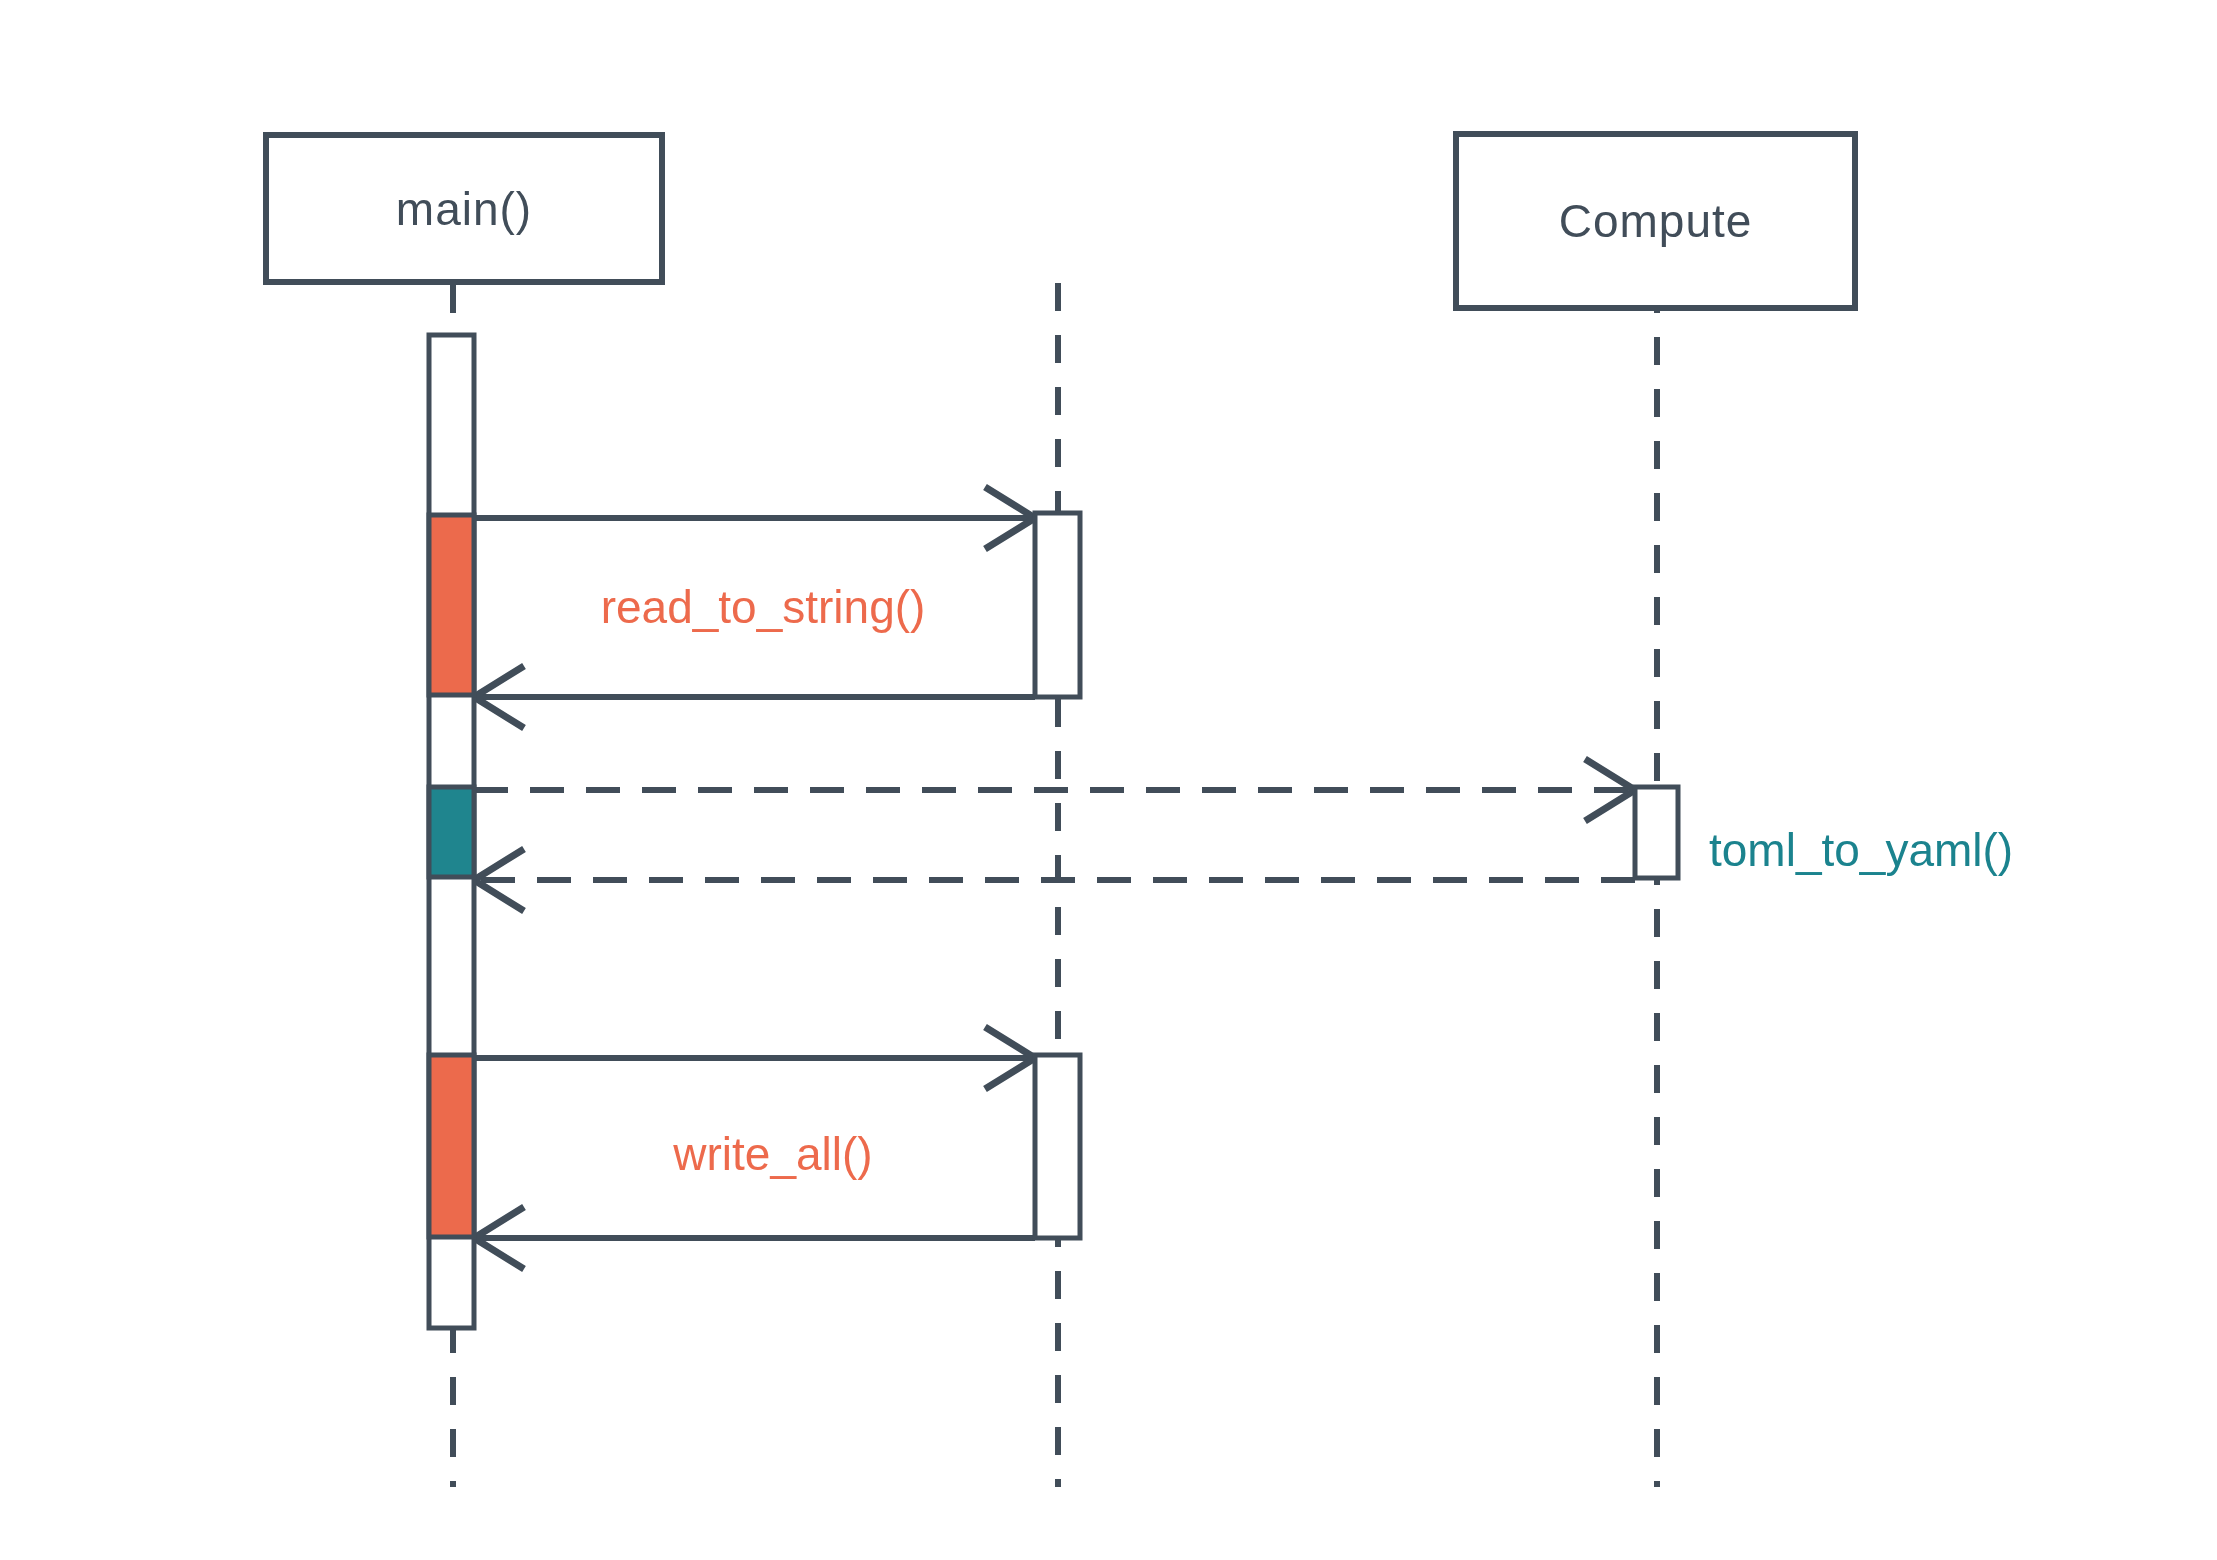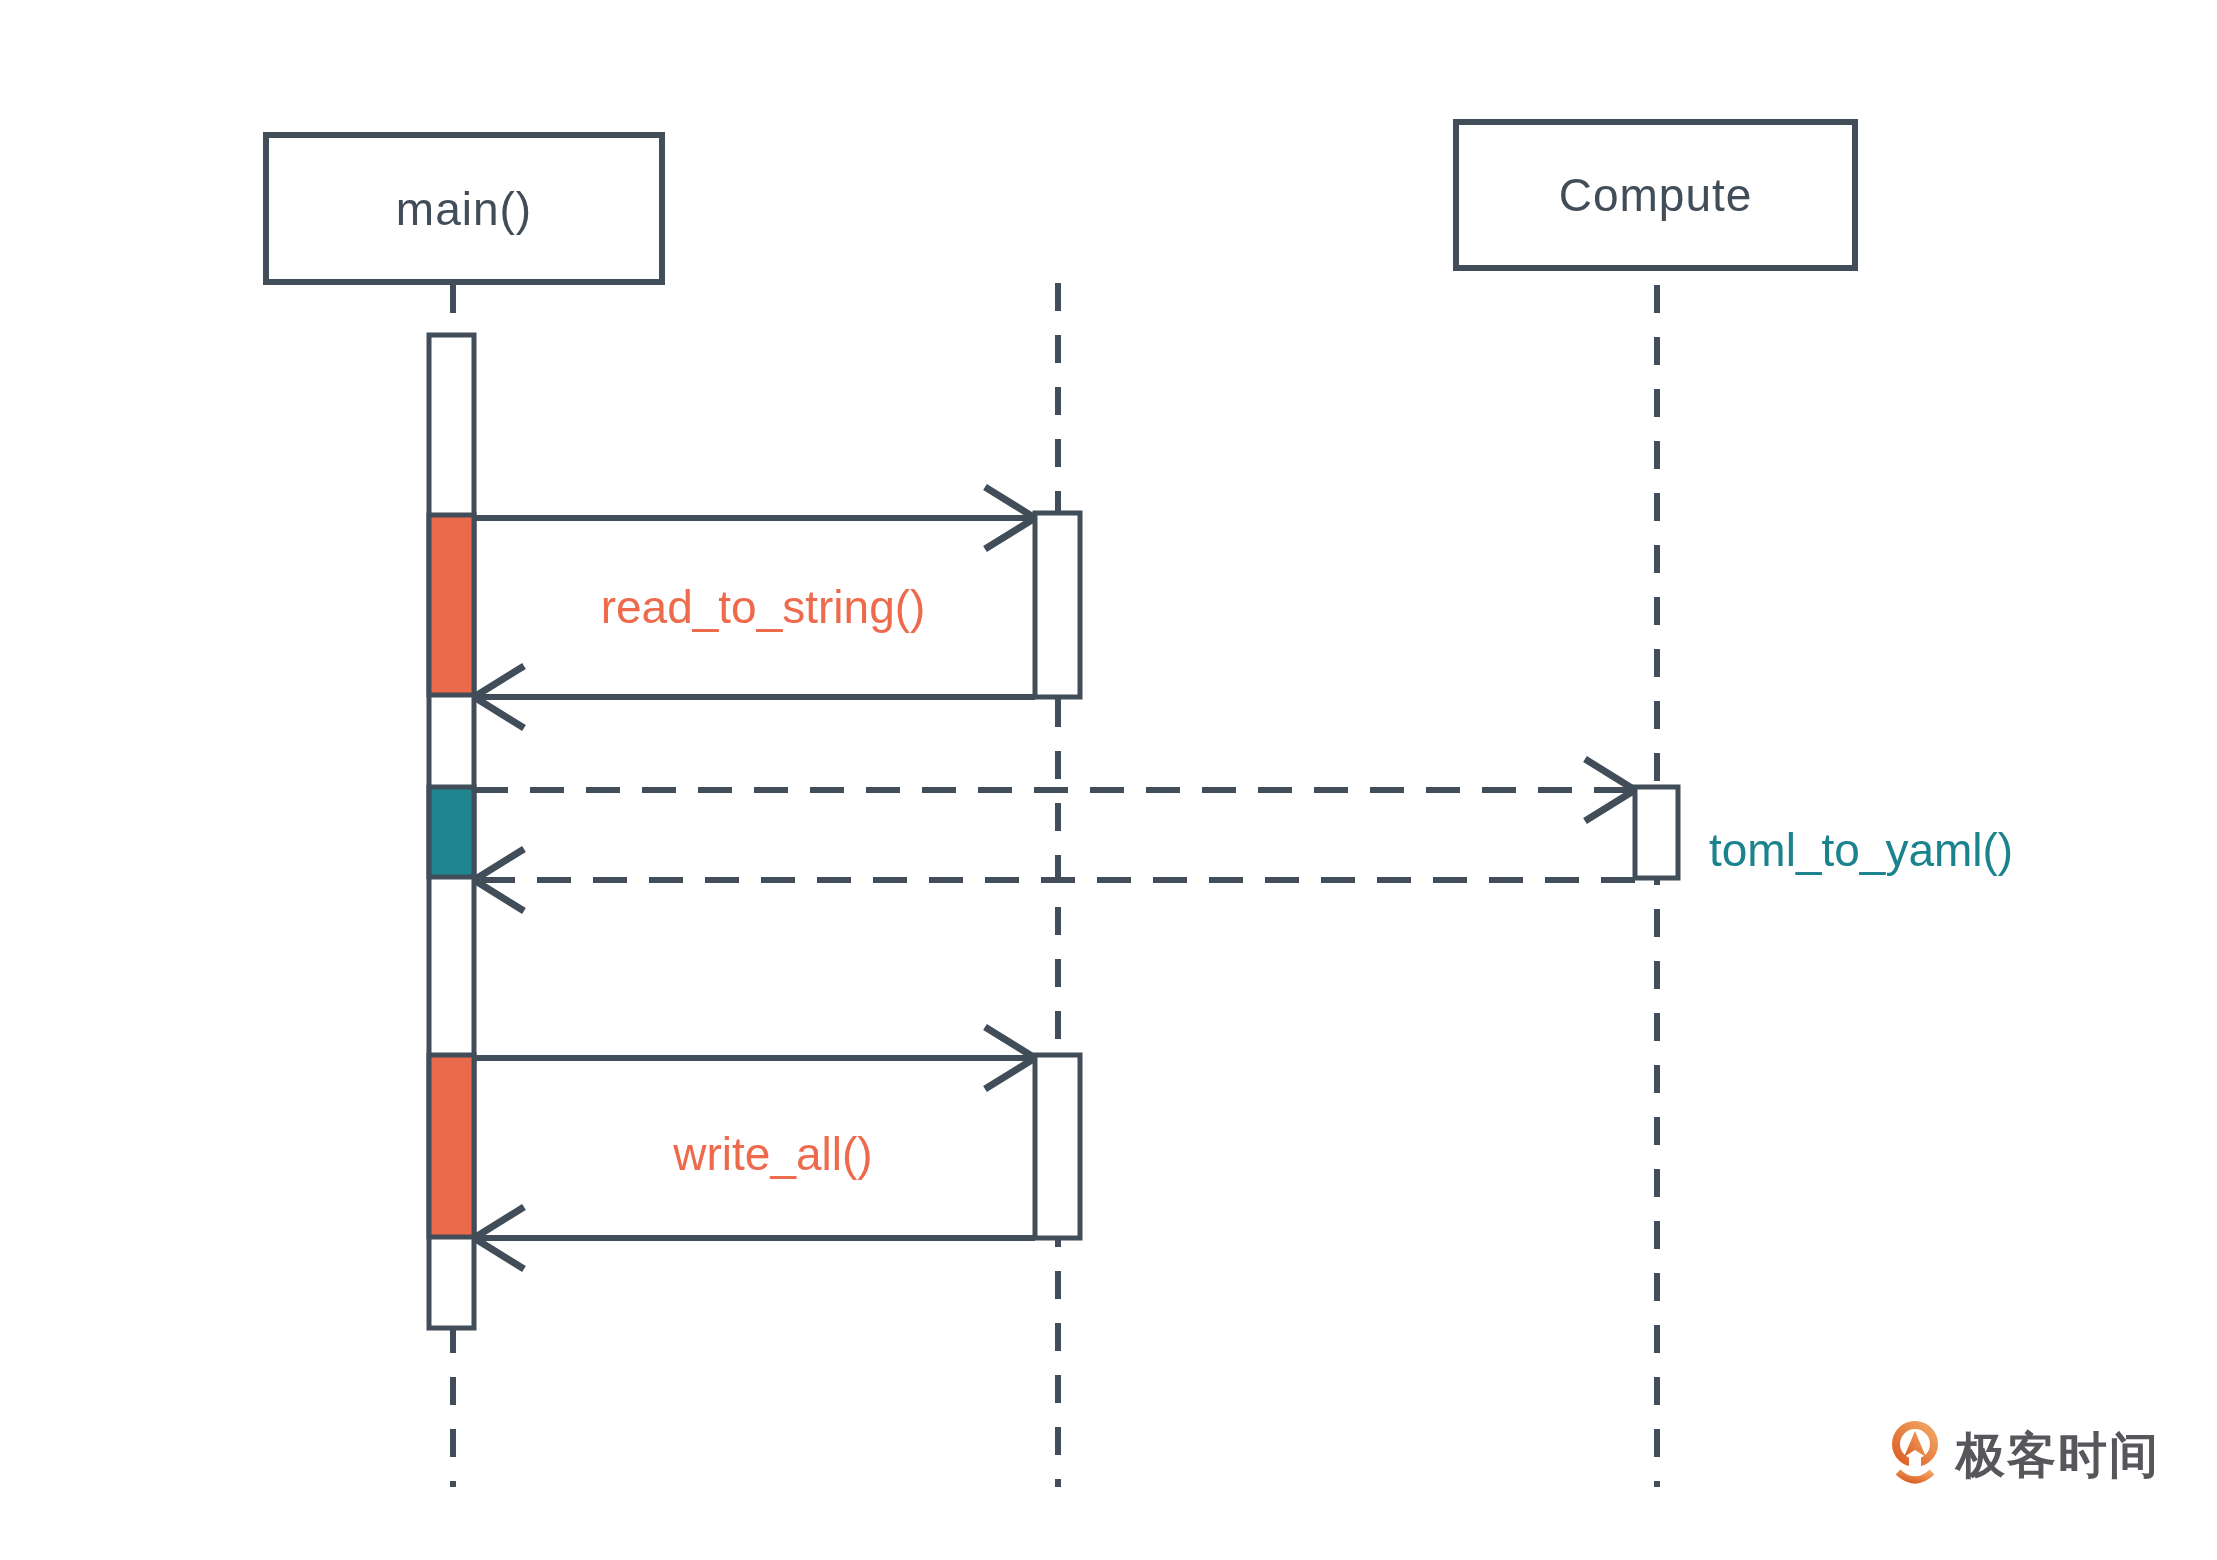--- a/index.html
+++ b/index.html
@@ -26,21 +26,21 @@
     position:absolute;
     box-sizing:border-box;
     border:6px solid var(--ink);
     background:#fff;
     display:flex;align-items:center;justify-content:center;
     font-size:46px;color:var(--ink);
     letter-spacing:1px;
   }
   #p-main{left:263px;top:132px;width:402px;height:153px;}
   #p-io{left:868px;top:130px;width:400px;height:153px;}
-  #p-compute{left:1453px;top:119px;width:405px;height:152px;text-align:right;}
+  #p-compute{left:1453px;top:131px;width:405px;height:180px;text-align:right;}
   .msg-label{
     position:absolute;
     font-size:46px;
     white-space:nowrap;
     text-align:right;
   }
   .msg-label.orange{color:var(--label-orange);}
   .msg-label.teal{color:var(--label-teal);}
   .centered{transform:translate(-50%,-50%);}
   #lbl-read{left:763px;top:607px;}
@@ -101,29 +101,14 @@
     </g>
   </svg>
 
   <div class="participant" id="p-main">main()</div>
   <div class="participant" id="p-compute">Compute</div>
 
   <div class="msg-label orange centered" id="lbl-read">read_to_string()</div>
   <div class="msg-label teal" id="lbl-toml">toml_to_yaml()</div>
   <div class="msg-label orange centered" id="lbl-write">write_all()</div>
 
-  <div class="logo">
-    <svg width="50" height="74" viewBox="0 0 50 74">
-      <defs>
-        <linearGradient id="lgrad" x1="0%" y1="100%" x2="100%" y2="0%">
-          <stop offset="0" style="stop-color:var(--logo-dark)"></stop>
-          <stop offset="1" style="stop-color:var(--logo-light)"></stop>
-        </linearGradient>
-      </defs>
-      <circle cx="25" cy="26" r="19" fill="#fff" stroke="url(#lgrad)" stroke-width="8"></circle>
-      <rect x="19" y="38" width="12" height="12" fill="#fff"></rect>
-      <path d="M25 13 L36 39 L25 32 L14 39 Z" fill="url(#lgrad)"></path>
-      <path d="M8 54 Q25 70 42 54" stroke="url(#lgrad)" stroke-width="7" fill="none"></path>
-    </svg>
-    <span class="logo-text">极客时间</span>
-  </div>
 
 </div>
 
 </body></html>

